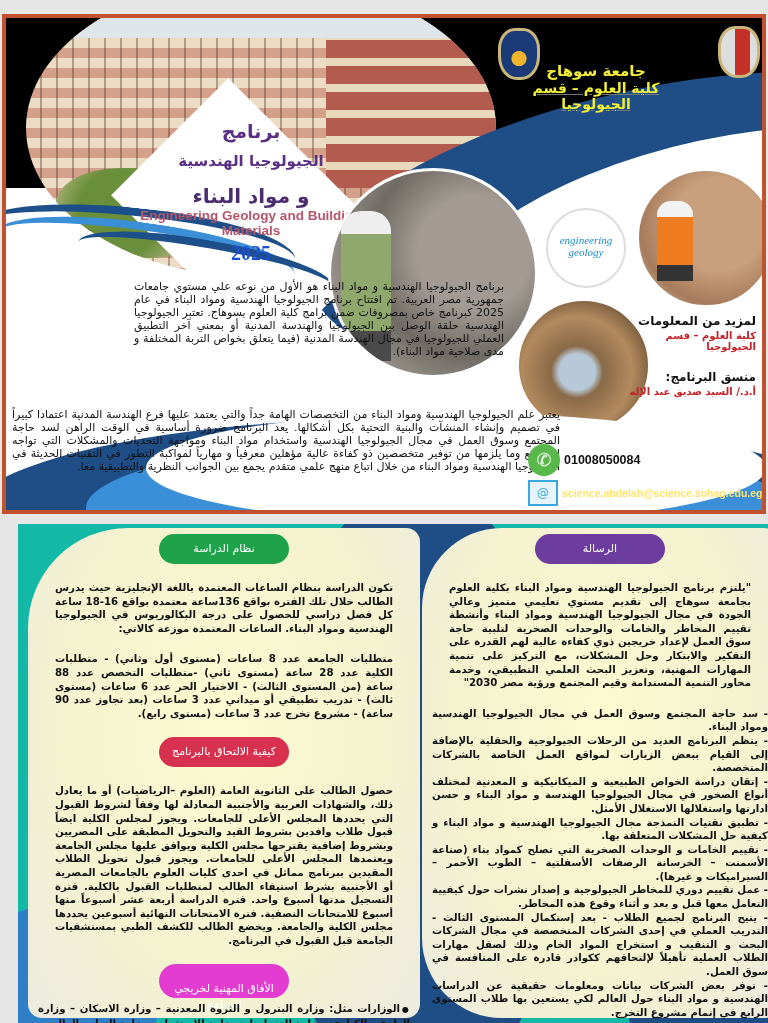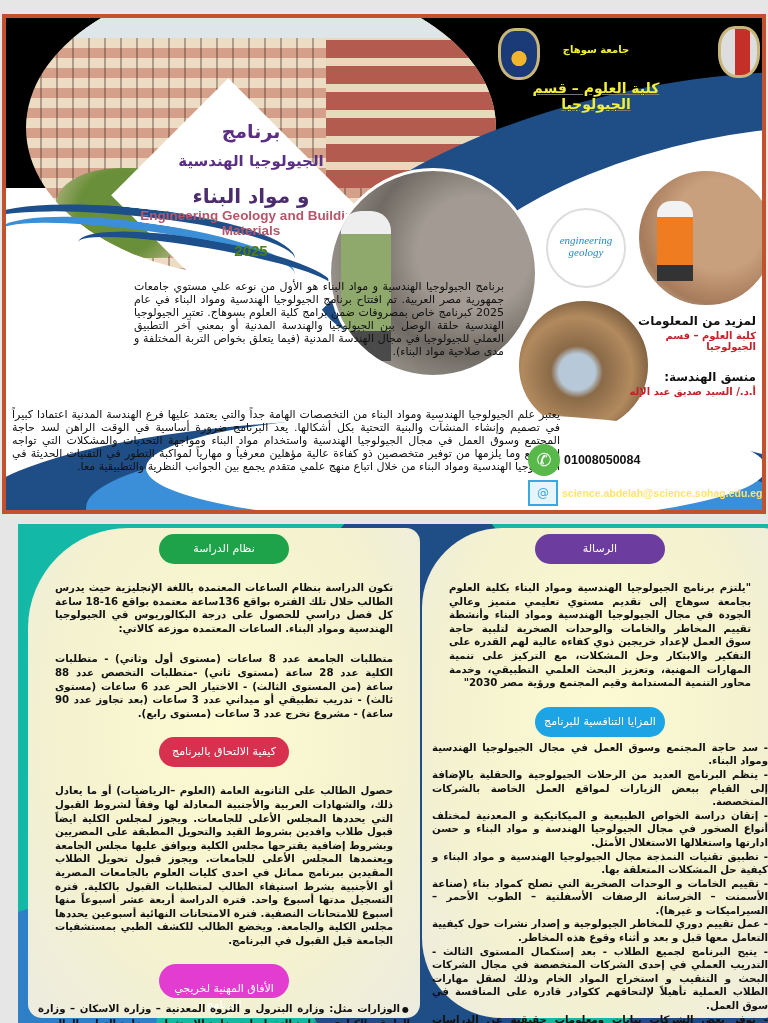--- a/index.html
+++ b/index.html
@@ -15,33 +15,33 @@
   }
   .campus-photo .sky { position: absolute; left: 0; top: 0; width: 100%; height: 60px; background: #dfe6ea; }
   .campus-photo .trees { position: absolute; left: 30px; top: 190px; width: 160px; height: 90px; background: radial-gradient(circle at 40% 50%, #6a8f3a 0 40%, #9aa86a 60%, #c9b99a 100%); border-radius: 40%; }
   .campus-photo .block { position: absolute; left: 300px; top: 60px; width: 170px; height: 150px;
     background: repeating-linear-gradient(0deg, #b45b4f 0 18px, #e8d9bd 18px 26px); }
 
   .header-right { position: absolute; left: 440px; top: 0; width: 320px; height: 120px; }
   .logo { position: absolute; width: 42px; height: 52px; border-radius: 40% 40% 45% 45%; border: 3px solid #c8b67a; }
   .logo-left { left: 52px; top: 10px; background: radial-gradient(circle at 50% 60%, #f1b52d 0 22%, #1b3b78 24% 100%); }
   .logo-right { left: 272px; top: 8px; background: linear-gradient(90deg, #ddd 0 40%, #c43027 40% 80%, #ddd 80%); }
-  .uni-name { position: absolute; right: 70px; top: 26px; width: 200px; text-align: center; color: #f3ef35; font-weight: bold; font-size: 10px; direction: rtl; }
+  .uni-name { position: absolute; right: 70px; top: 44px; width: 200px; text-align: center; color: #f3ef35; font-weight: bold; font-size: 15px; direction: rtl; }
   .faculty-name { position: absolute; right: 70px; top: 62px; width: 200px; text-align: center; color: #f3ef35; font-weight: bold; font-size: 14px; direction: rtl; text-decoration: underline; text-decoration-color: #777; }
 
   .blue-sweep { position: absolute; left: 300px; top: 70px; width: 700px; height: 260px; border-radius: 50%; background: #1f4e87; transform: rotate(-12deg); }
   .white-sweep { position: absolute; left: 420px; top: 120px; width: 600px; height: 260px; border-radius: 50%; background: #fff; transform: rotate(-12deg); }
 
   .title-diamond { position: absolute; left: 130px; top: 85px; width: 230px; height: 230px; background: #fff; transform: rotate(45deg) scaleY(.72); transform-origin: center; }
   .title-block { position: absolute; left: 130px; top: 100px; width: 230px; text-align: center; }
   .title-ar1 { color: #5a2f83; font-weight: bold; font-size: 19px; direction: rtl; margin-top: 2px; }
   .title-ar2 { color: #5a2f83; font-weight: bold; font-size: 15px; direction: rtl; margin-top: 10px; }
   .title-ar3 { color: #4b2d6e; font-weight: bold; font-size: 20px; direction: rtl; margin-top: 14px; }
   .title-en { color: #b5566a; font-weight: bold; font-size: 13.5px; line-height: 15px; font-family: "Liberation Sans", sans-serif; }
-  .title-year { color: #4d7c0f; font-weight: bold; font-size: 15px; margin-top: 4px; font-family: Liberation Sans, sans-serif; }
+  .title-year { color: #1d4ed8; font-weight: bold; font-size: 20px; margin-top: 4px; font-family: Liberation Serif, serif; }
 
   .swoosh { position: absolute; border-radius: 50%; border-top: 8px solid #2b6fb5; }
   .sw1 { left: -30px; top: 190px; width: 320px; height: 70px; border-top-color: #1d4f8a; transform: rotate(6deg); }
   .sw2 { left: -10px; top: 205px; width: 300px; height: 60px; border-top-color: #3b8fd6; transform: rotate(8deg); }
   .sw3 { left: 70px; top: 222px; width: 260px; height: 50px; border-top-color: #1d4f8a; transform: rotate(10deg); }
 
   .photo-circle { position: absolute; border-radius: 50%; overflow: hidden; border: 3px solid #fff; }
   .photo-surveyor { left: 322px; top: 150px; width: 210px; height: 210px; background: radial-gradient(circle at 70% 40%, #a39b93 0 30%, #6f6a63 55%, #c2bcb2 100%); }
   .photo-surveyor .person { position: absolute; left: 10px; top: 40px; width: 50px; height: 150px; background: linear-gradient(180deg, #eee 0 15%, #8fa86b 15% 80%, #4a4a4a 80%); border-radius: 20px 20px 0 0; }
   .photo-geo-logo { left: 540px; top: 190px; width: 80px; height: 80px; background: #fff; border: 2px solid #ddd; }
@@ -148,21 +148,21 @@
 
   <div class="intro">
     <p class="p1">برنامج الجيولوجيا الهندسية و مواد البناء هو الأول من نوعه علي مستوي جامعات جمهورية مصر العربية. تم افتتاح برنامج الجيولوجيا الهندسية ومواد البناء في عام 2025 كبرنامج خاص بمصروفات ضمن برامج كلية العلوم بسوهاج. تعتبر الجيولوجيا الهندسية حلقة الوصل بين الجيولوجيا والهندسة المدنية أو بمعني آخر التطبيق العملي للجيولوجيا في مجال الهندسة المدنية (فيما يتعلق بخواص التربة المختلفة و مدى صلاحية مواد البناء).</p>
     <p class="p2">يعتبر علم الجيولوجيا الهندسية ومواد البناء من التخصصات الهامة جداً والتي يعتمد عليها فرع الهندسة المدنية اعتمادا كبيراً في تصميم وإنشاء المنشآت والبنية التحتية بكل أشكالها. يعد البرنامج ضرورة أساسية في الوقت الراهن لسد حاجة المجتمع وسوق العمل في مجال الجيولوجيا الهندسية واستخدام مواد البناء ومواجهة التحديات والمشكلات التي تواجه المجتمع وما يلزمها من توفير متخصصين ذو كفاءة عالية مؤهلين معرفياً و مهارياً لمواكبة التطور في التقنيات الحديثة في الجيولوجيا الهندسية ومواد البناء من خلال اتباع منهج علمي متقدم يجمع بين الجوانب النظرية والتطبيقية معا.</p>
   </div>
 
   <div class="info-block">
     <div class="info-h">لمزيد من المعلومات</div>
     <div class="info-red">كلية العلوم – قسم الجيولوجيا</div>
     <div class="info-gap"></div>
-    <div class="info-h">منسق الهندسة:</div>
+    <div class="info-h">منسق البرنامج:</div>
     <div class="info-red">أ.د./ السيد صديق عبد الإله</div>
   </div>
 
   <div class="contact-phone">
     <div class="phone-icon">✆</div>
     <span class="phone-text">01008050084</span>
   </div>
   <div class="contact-email">
     <div class="mail-icon">@</div>
     <span class="email-text">science.abdelah@science.sohag.edu.eg</span>
@@ -194,21 +194,20 @@
 
     </ul>
   </div>
 
   <div class="card card-right">
     <div class="pill pill-purple">الرسالة</div>
     <div class="card-text">
       <p>"يلتزم برنامج الجيولوجيا الهندسية ومواد البناء بكلية العلوم بجامعة سوهاج إلى تقديم مستوي تعليمي متميز وعالي الجودة في مجال الجيولوجيا الهندسية ومواد البناء وأنشطة تقييم المخاطر والخامات والوحدات الصخرية لتلبية حاجة سوق العمل لإعداد خريجين ذوي كفاءة عالية لهم القدرة على التفكير والابتكار وحل المشكلات، مع التركيز على تنمية المهارات المهنية، وتعزيز البحث العلمي التطبيقي، وخدمة محاور التنمية المستدامة وقيم المجتمع ورؤية مصر 2030"</p>
     </div>
 
-    <div class="pill pill-cyan" style="margin-top:14px">المزايا التنافسية للبرنامج</div>
     <ul class="dash-list">
       <li>سد حاجة المجتمع وسوق العمل في مجال الجيولوجيا الهندسية ومواد البناء.</li>
       <li>ينظم البرنامج العديد من الرحلات الجيولوجية والحقلية بالإضافة إلى القيام ببعض الزيارات لمواقع العمل الخاصة بالشركات المتخصصة.</li>
       <li>إتقان دراسة الخواص الطبيعية و الميكانيكية و المعدنية لمختلف أنواع الصخور في مجال الجيولوجيا الهندسة و مواد البناء و حسن ادارتها واستغلالها الاستغلال الأمثل.</li>
       <li>تطبيق تقنيات النمذجة مجال الجيولوجيا الهندسية و مواد البناء و كيفية حل المشكلات المتعلقة بها.</li>
       <li>تقييم الخامات و الوحدات الصخرية التي تصلح كمواد بناء (صناعة الأسمنت – الخرسانة الرصفات الأسفلتية – الطوب الأحمر – السيراميكات و غيرها).</li>
       <li>عمل تقييم دوري للمخاطر الجيولوجية و إصدار نشرات حول كيفيية التعامل معها قبل و بعد و أثناء وقوع هذه المخاطر.</li>
       <li>يتيح البرنامج لجميع الطلاب - بعد إستكمال المستوى الثالث - التدريب العملي في إحدى الشركات المتخصصة في مجال الشركات البحث و التنقيب و استخراج المواد الخام وذلك لصقل مهارات الطلاب العملية تأهيلاً لإلتحاقهم ككوادر قادرة على المنافسة في سوق العمل.</li>
       <li>توفر بعض الشركات بيانات ومعلومات حقيقية عن الدراسات الهندسية و مواد البناء حول العالم لكي يستعين بها طلاب المستوى الرابع في إتمام مشروع التخرج.</li>
     </ul>

